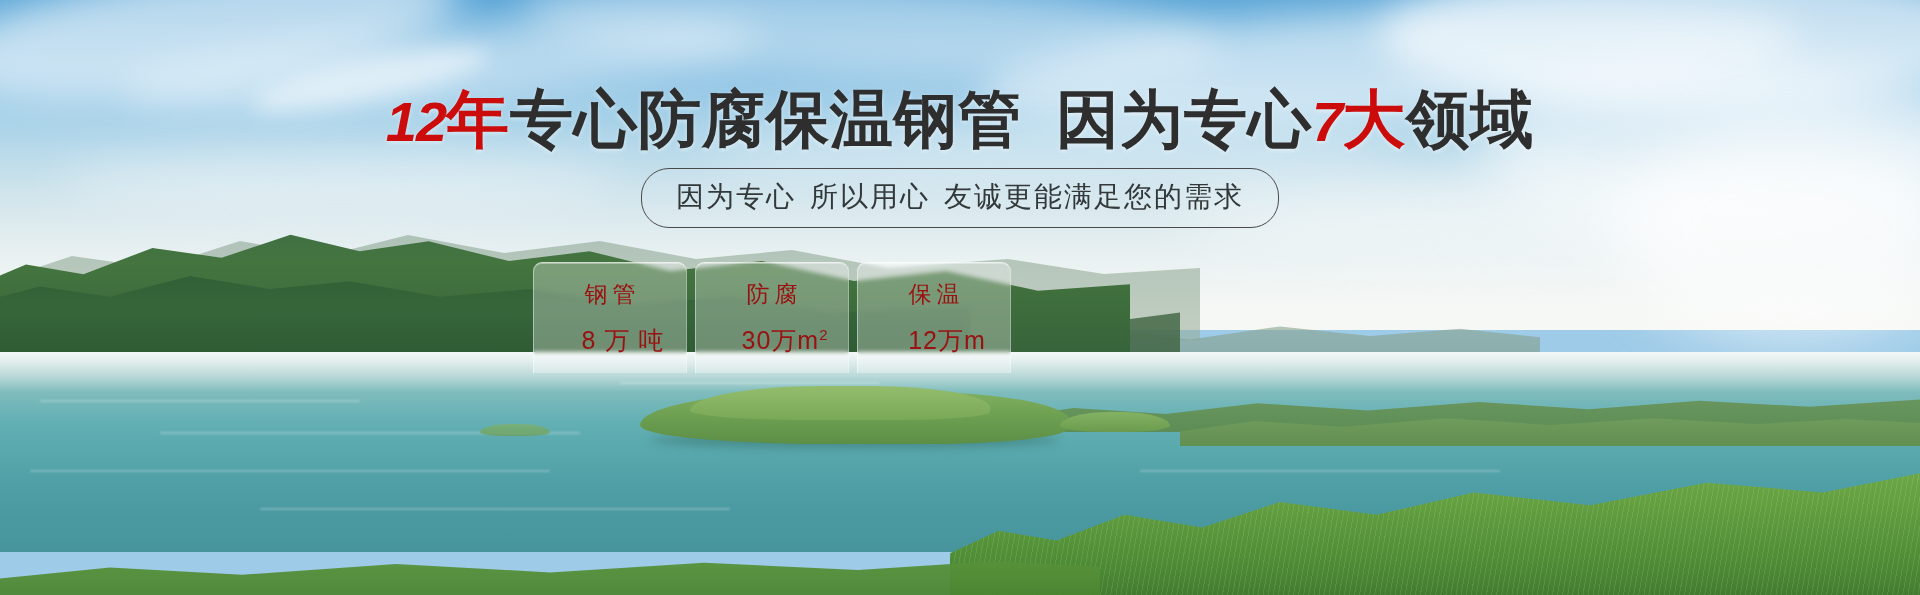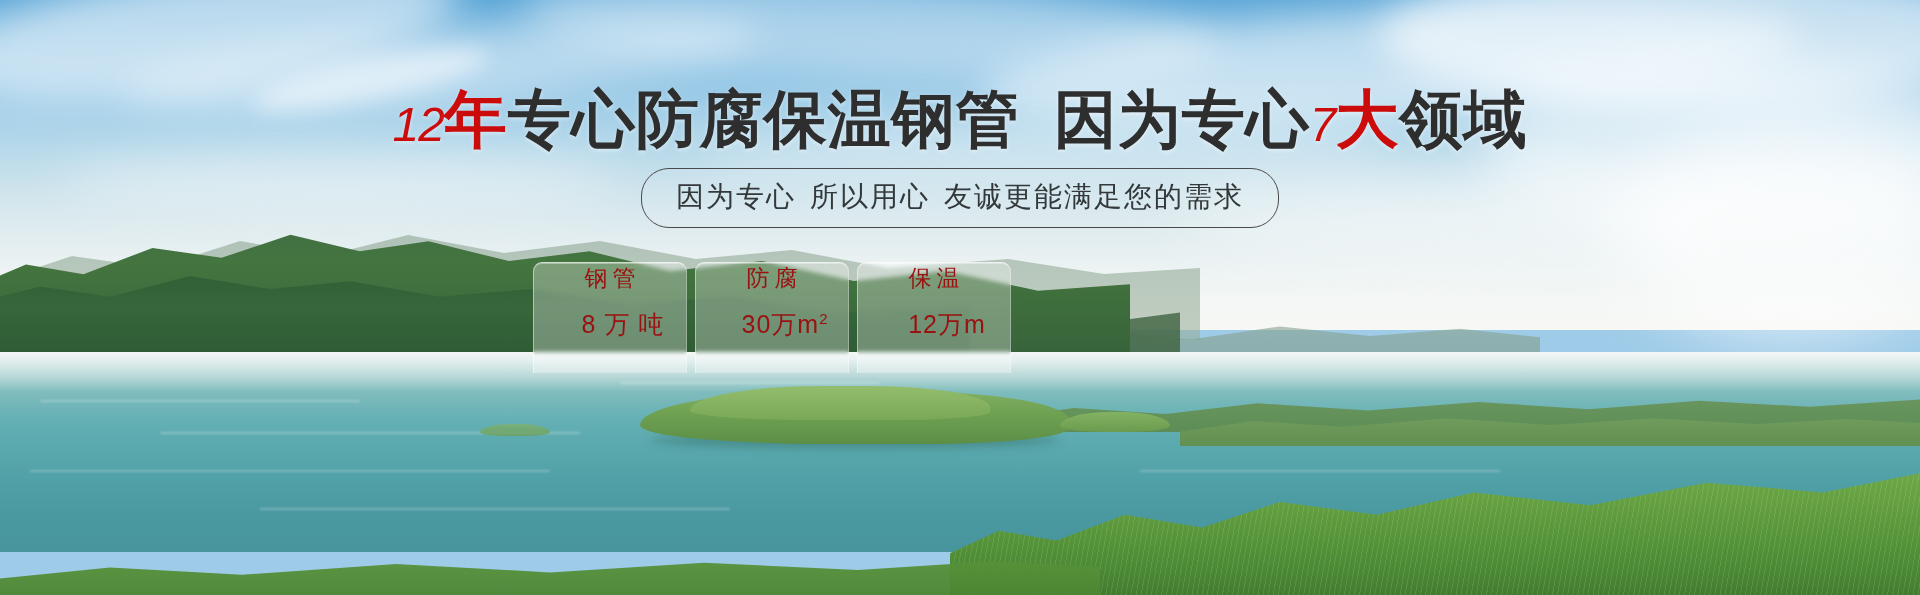--- a/index.html
+++ b/index.html
@@ -182,23 +182,23 @@
     font-size:63px;
     font-weight:bold;
     letter-spacing:1px;
     line-height:1;
     white-space:nowrap;
     color:#2e2e2e;
     text-shadow:0 2px 4px rgba(255,255,255,.45);
   }
   .headline .num{
     color:#cc0b0b;
-    font-size:48px;
+    font-size:56px;
     font-style:italic;
-    font-weight:normal;
+    font-weight:bold;
     letter-spacing:-1px;
   }
   .headline .red{color:#cc0b0b;}
   .headline .gap{display:inline-block;width:34px;}
 
   .subpill{
     position:absolute;left:50%;top:168px;transform:translateX(-50%);
     border:1.6px solid #4a4a4a;
     border-radius:28px;
     padding:9px 34px 11px;
@@ -219,20 +219,21 @@
     width:152px;height:110px;
     background:rgba(255,255,255,.30);
     border-top:1px solid rgba(255,255,255,.65);
     border-left:1px solid rgba(255,255,255,.45);
     border-right:1px solid rgba(255,255,255,.30);
     border-bottom:none;
     border-radius:9px 9px 0 0;
     display:flex;
     flex-direction:column;
     align-items:center;
+    justify-content:center;
     backdrop-filter:blur(2px);
     box-shadow:inset 0 1px 0 rgba(255,255,255,.35);
   }
   .card-label{
     font-size:23px;
     color:#9a1111;
     letter-spacing:5px;
     text-indent:5px;
     margin-bottom:14px;
     font-weight:normal;

